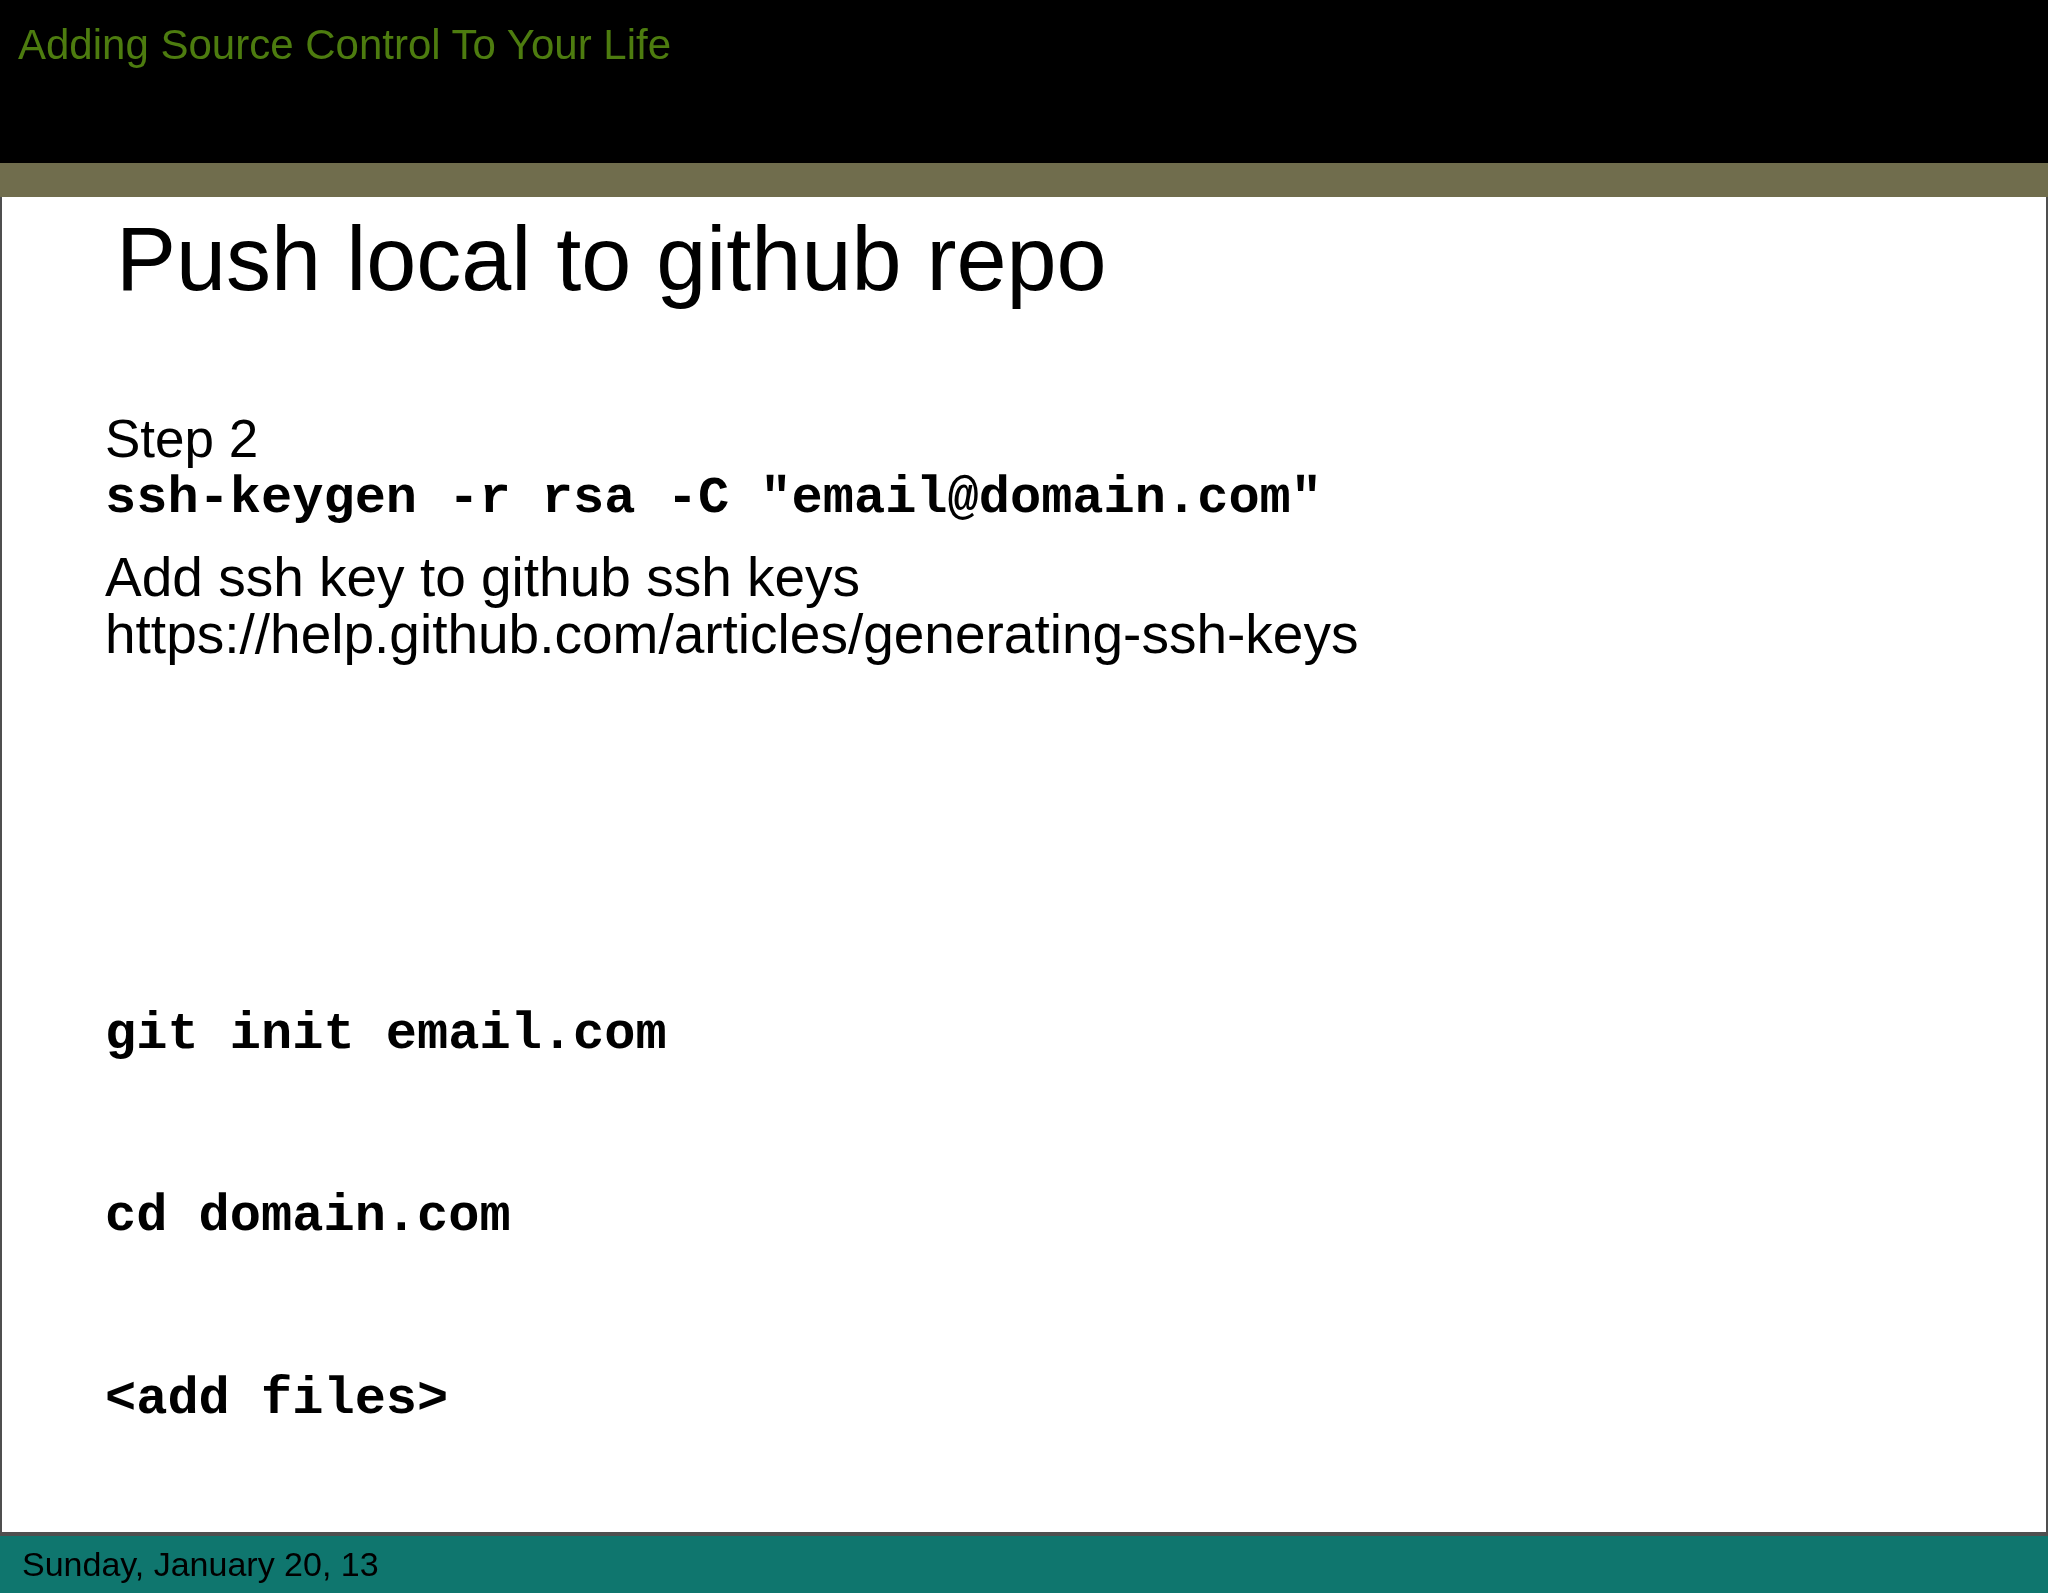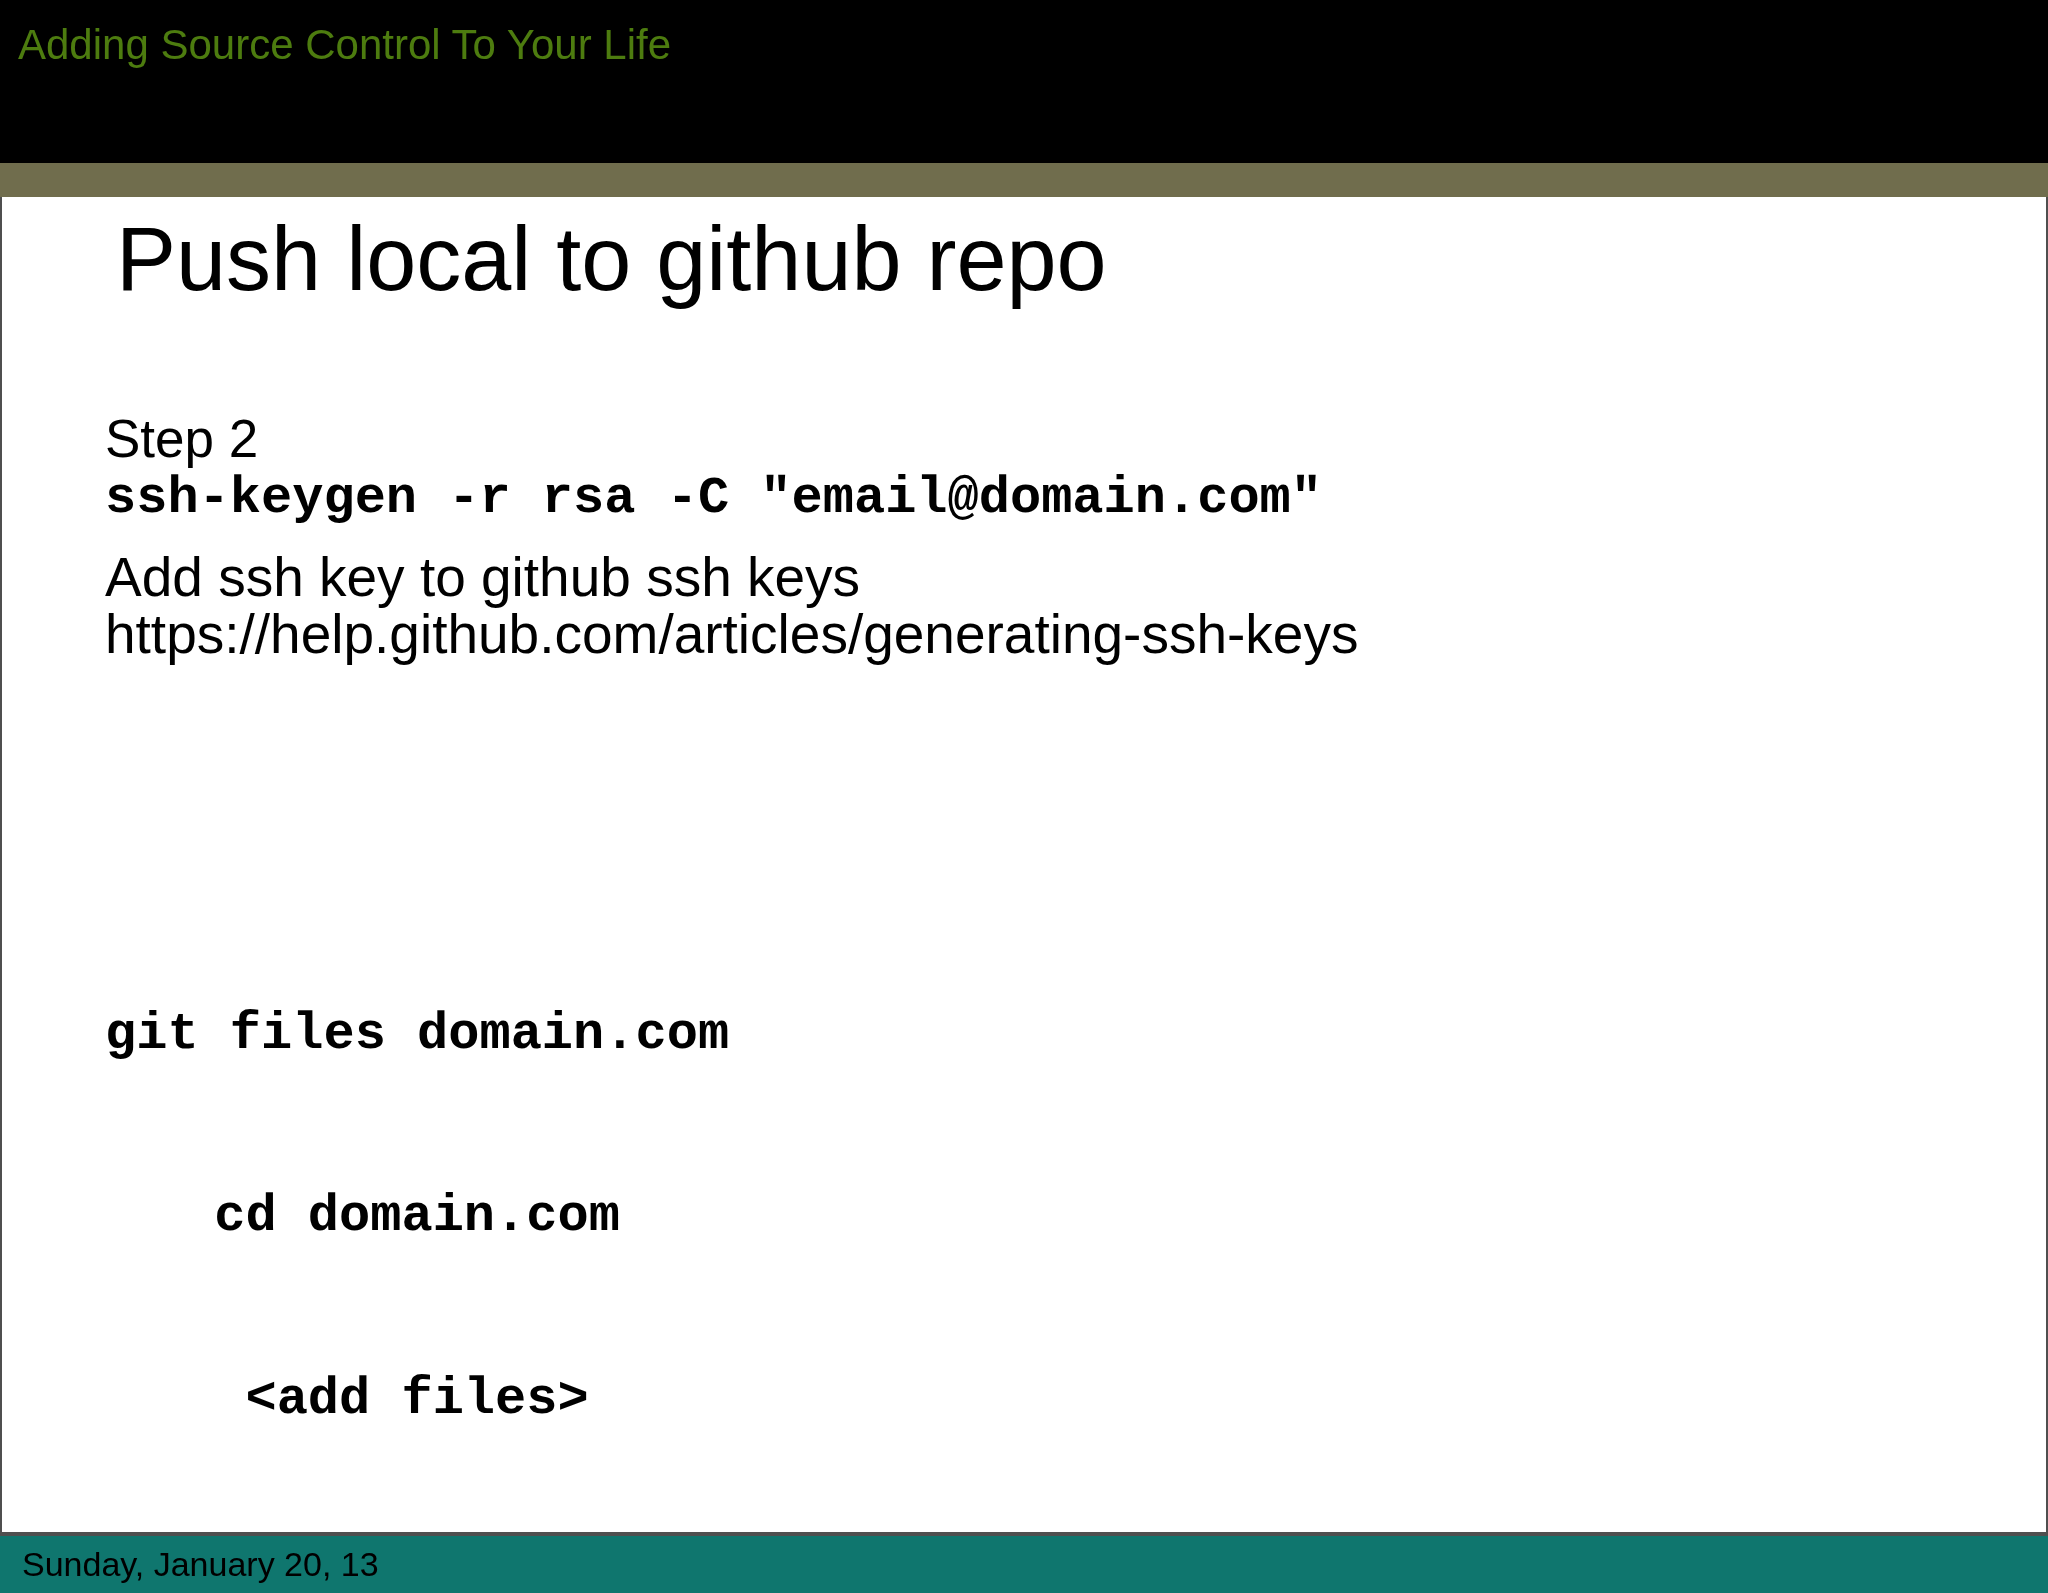--- a/index.html
+++ b/index.html
@@ -41,21 +41,20 @@
   .slide {
     position: absolute;
     top: 197px; left: 0;
     width: 2048px;
     height: 1339px;
     box-sizing: border-box;
     background: #ffffff;
     border-left: 2px solid #4f4f4f;
     border-right: 2px solid #4f4f4f;
     border-bottom: 4px solid #4f4f4f;
-    text-align: center;
   }
 
   .slide-title {
     position: absolute;
     left: 114px;
     top: 17px;
     font-size: 90px;
     line-height: 1;
     letter-spacing: 0;
   }
@@ -119,21 +118,21 @@
     <div class="line t-label pos-step2-label">Step 2</div>
 
     <div class="line t-mono pos-step2-code">ssh-keygen -r rsa -C "email@domain.com"</div>
 
     <div class="line t-sans pos-step2-note">Add ssh key to github ssh keys</div>
 
     <a class="line t-sans pos-step2-link link">https://help.github.com/articles/generating-ssh-keys</a>
 
 
     <div class="line t-mono pos-step3-code codeblock">
-      <div>git files domain.com</div>
+      <div>git init email.com</div>
       <div>cd domain.com</div>
       <div>&lt;add files&gt;</div>
       <div>git add .</div>
       
     </div>
 
   </div>
 
   <div class="footer">
     <div class="footer-text">Sunday, January 20, 13</div>

